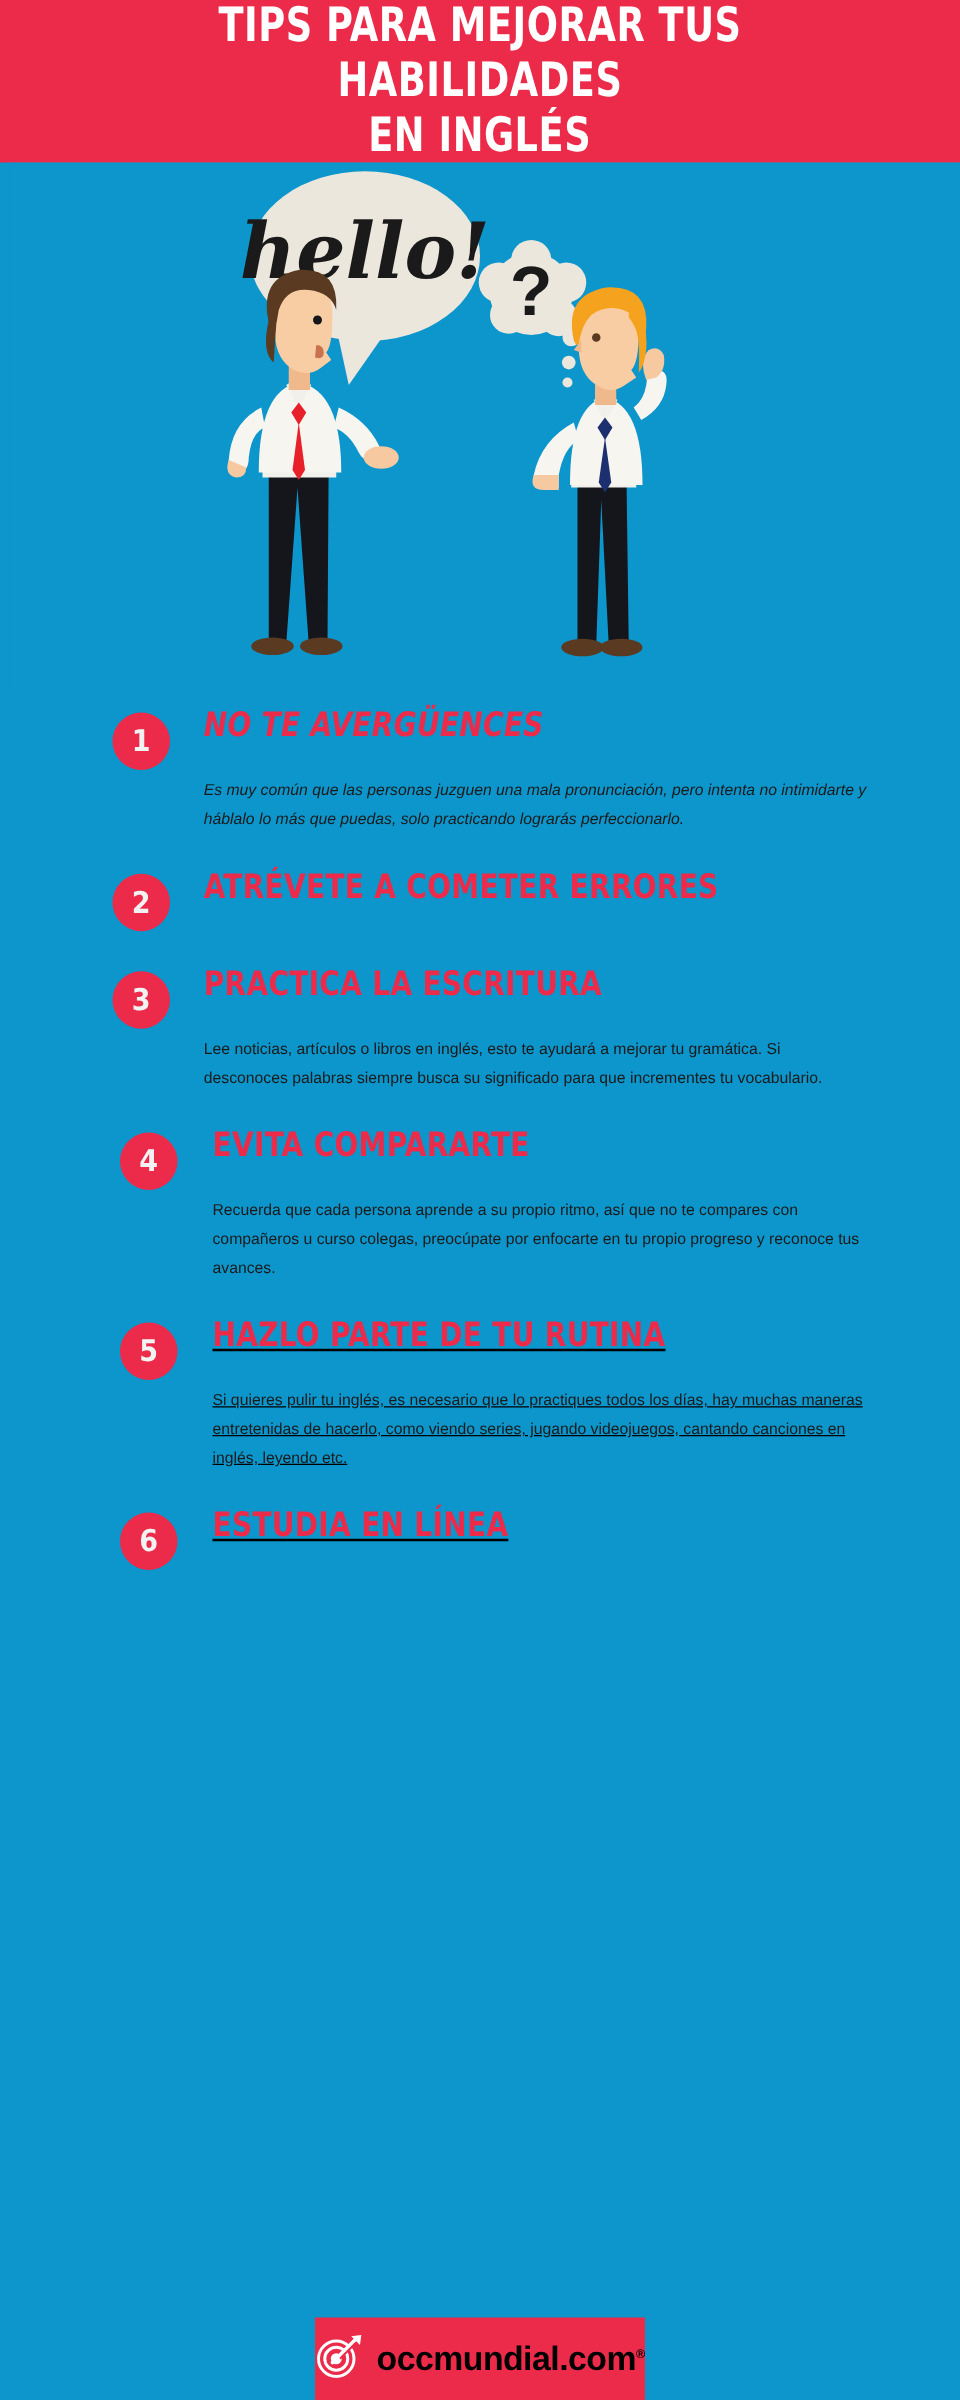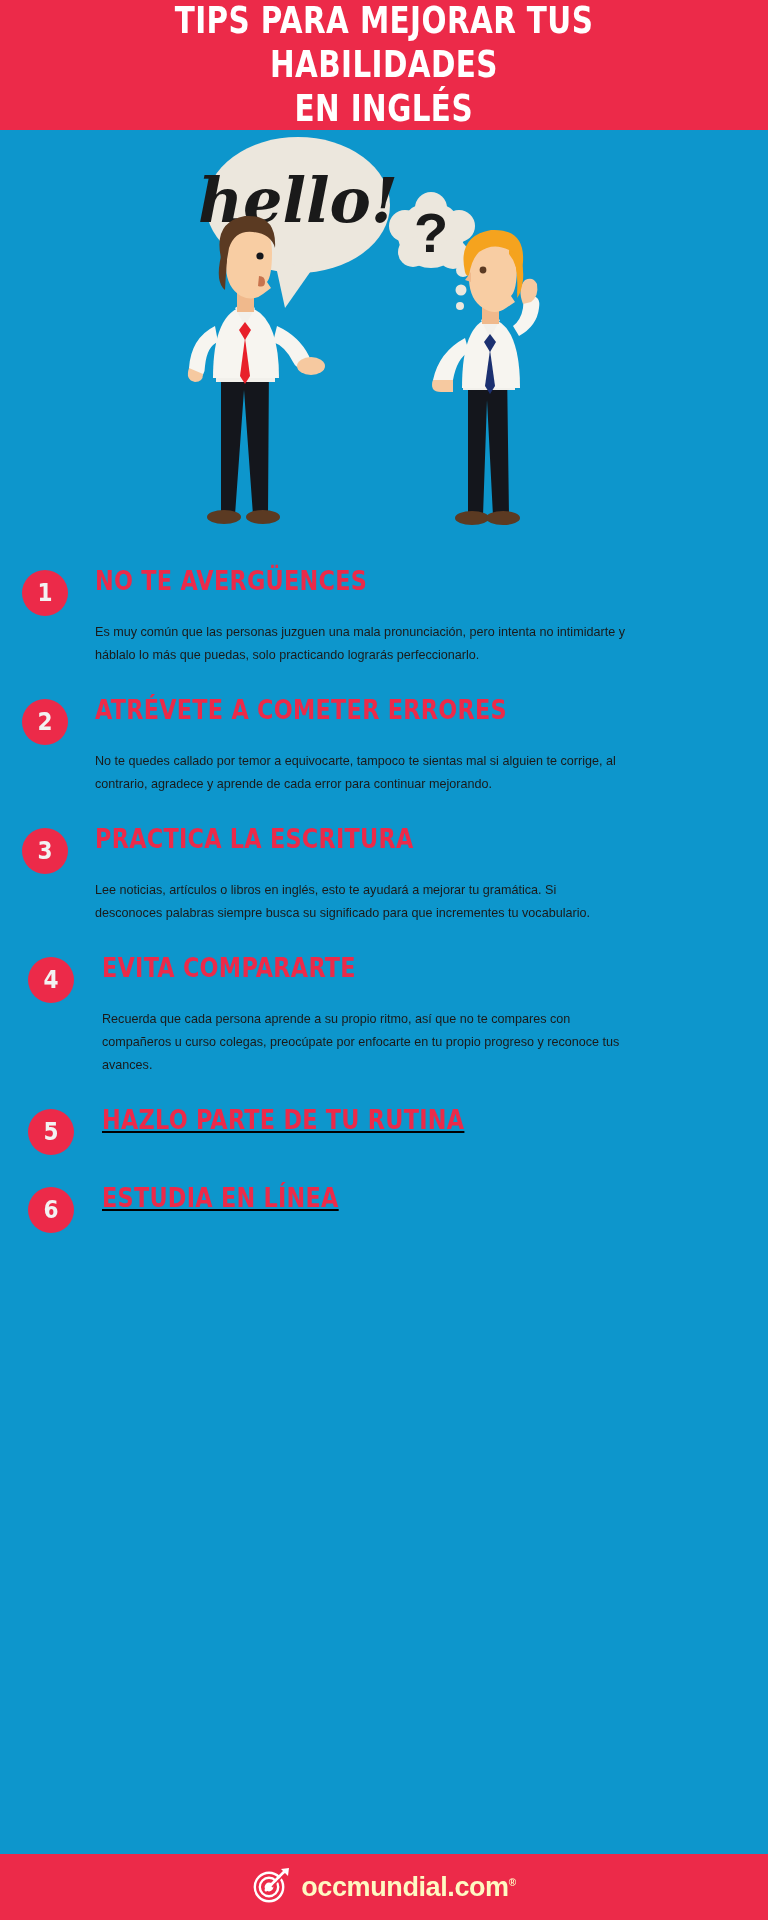--- a/index.html
+++ b/index.html
@@ -9,20 +9,21 @@
     font-family:"Liberation Sans", sans-serif;
     overflow:hidden;
     position:relative;
   }
   .poster {
     width:768px; height:1920px;
     background:#0d96cc;
     position:relative;
     display:flex;
     flex-direction:column;
+    align-items:center;
   }
 
   
   .header {
     background:#ec2a49;
     height:130px;
     display:flex;
     flex-direction:column;
     align-items:center;
     justify-content:center;
@@ -89,21 +90,21 @@
   .tip-text {
     color:#1a1a1a;
     font-size:12.6px;
     line-height:23px;
     font-weight:500;
     max-width:530px;
     margin-top:25px;
   }
 
   .tip-1  { margin-left:22px; }
-  .tip-1 .tip-body { padding-left:27px; }
+  .tip-1 .tip-body { padding-left:27px;font-style:italic; }
   .tip-2  { margin-left:22px; }
   .tip-2 .tip-body { padding-left:27px; }
   .tip-3  { margin-left:22px; }
   .tip-3 .tip-body { padding-left:27px; }
   .tip-4  { margin-left:28px; }
   .tip-4 .tip-body { padding-left:28px; }
   .tip-5  { margin-left:28px; }
   .tip-5 .tip-body { padding-left:28px;text-decoration:underline; }
   .tip-6  { margin-left:28px; }
   .tip-6 .tip-body { padding-left:28px;text-decoration:underline; }
@@ -113,21 +114,21 @@
   
   .footer {
     background:#ec2a49;
     height:66px;
     display:flex;
     align-items:center;
     justify-content:center;
     gap:9px;
   }
   .footer-logo-text {
-    color:#fef9c3;
+    color:#000000;
     font-size:27px;
     font-weight:bold;
     letter-spacing:-0.4px;
   }
   .footer-logo-text sup { font-size:10px; vertical-align:super; }
 </style>
 </head>
 <body>
 
 <div class="poster">
@@ -234,21 +235,20 @@
         <div class="tip-text">Es muy común que las personas juzguen una mala pronunciación, pero intenta no intimidarte y háblalo lo más que puedas, solo practicando lograrás perfeccionarlo.</div>
       </div>
     </div>
 
     <div class="tip-spacer"></div>
 
     <div class="tip tip-2">
       <div class="badge">2</div>
       <div class="tip-body">
         <div class="tip-title">ATRÉVETE A COMETER ERRORES</div>
-        <div class="tip-text">No te quedes callado por temor a equivocarte, tampoco te sientas mal si alguien te corrige, al contrario, agradece y aprende de cada error para continuar mejorando.</div>
       </div>
     </div>
 
     <div class="tip-spacer"></div>
 
     <div class="tip tip-3">
       <div class="badge">3</div>
       <div class="tip-body">
         <div class="tip-title">PRACTICA LA ESCRITURA</div>
         <div class="tip-text">Lee noticias, artículos o libros en inglés, esto te ayudará a mejorar tu gramática. Si desconoces palabras siempre busca su significado para que incrementes tu vocabulario.</div>
@@ -264,20 +264,21 @@
         <div class="tip-text">Recuerda que cada persona aprende a su propio ritmo, así que no te compares con compañeros u curso colegas, preocúpate por enfocarte en tu propio progreso y reconoce tus avances.</div>
       </div>
     </div>
 
     <div class="tip-spacer"></div>
 
     <div class="tip tip-5">
       <div class="badge">5</div>
       <div class="tip-body">
         <div class="tip-title">HAZLO PARTE DE TU RUTINA</div>
+        <div class="tip-text">Si quieres pulir tu inglés, es necesario que lo practiques todos los días, hay muchas maneras entretenidas de hacerlo, como viendo series, jugando videojuegos, cantando canciones en inglés, leyendo etc.</div>
       </div>
     </div>
 
     <div class="tip-spacer"></div>
 
     <div class="tip tip-6">
       <div class="badge">6</div>
       <div class="tip-body">
         <div class="tip-title">ESTUDIA EN LÍNEA</div>
       </div>

